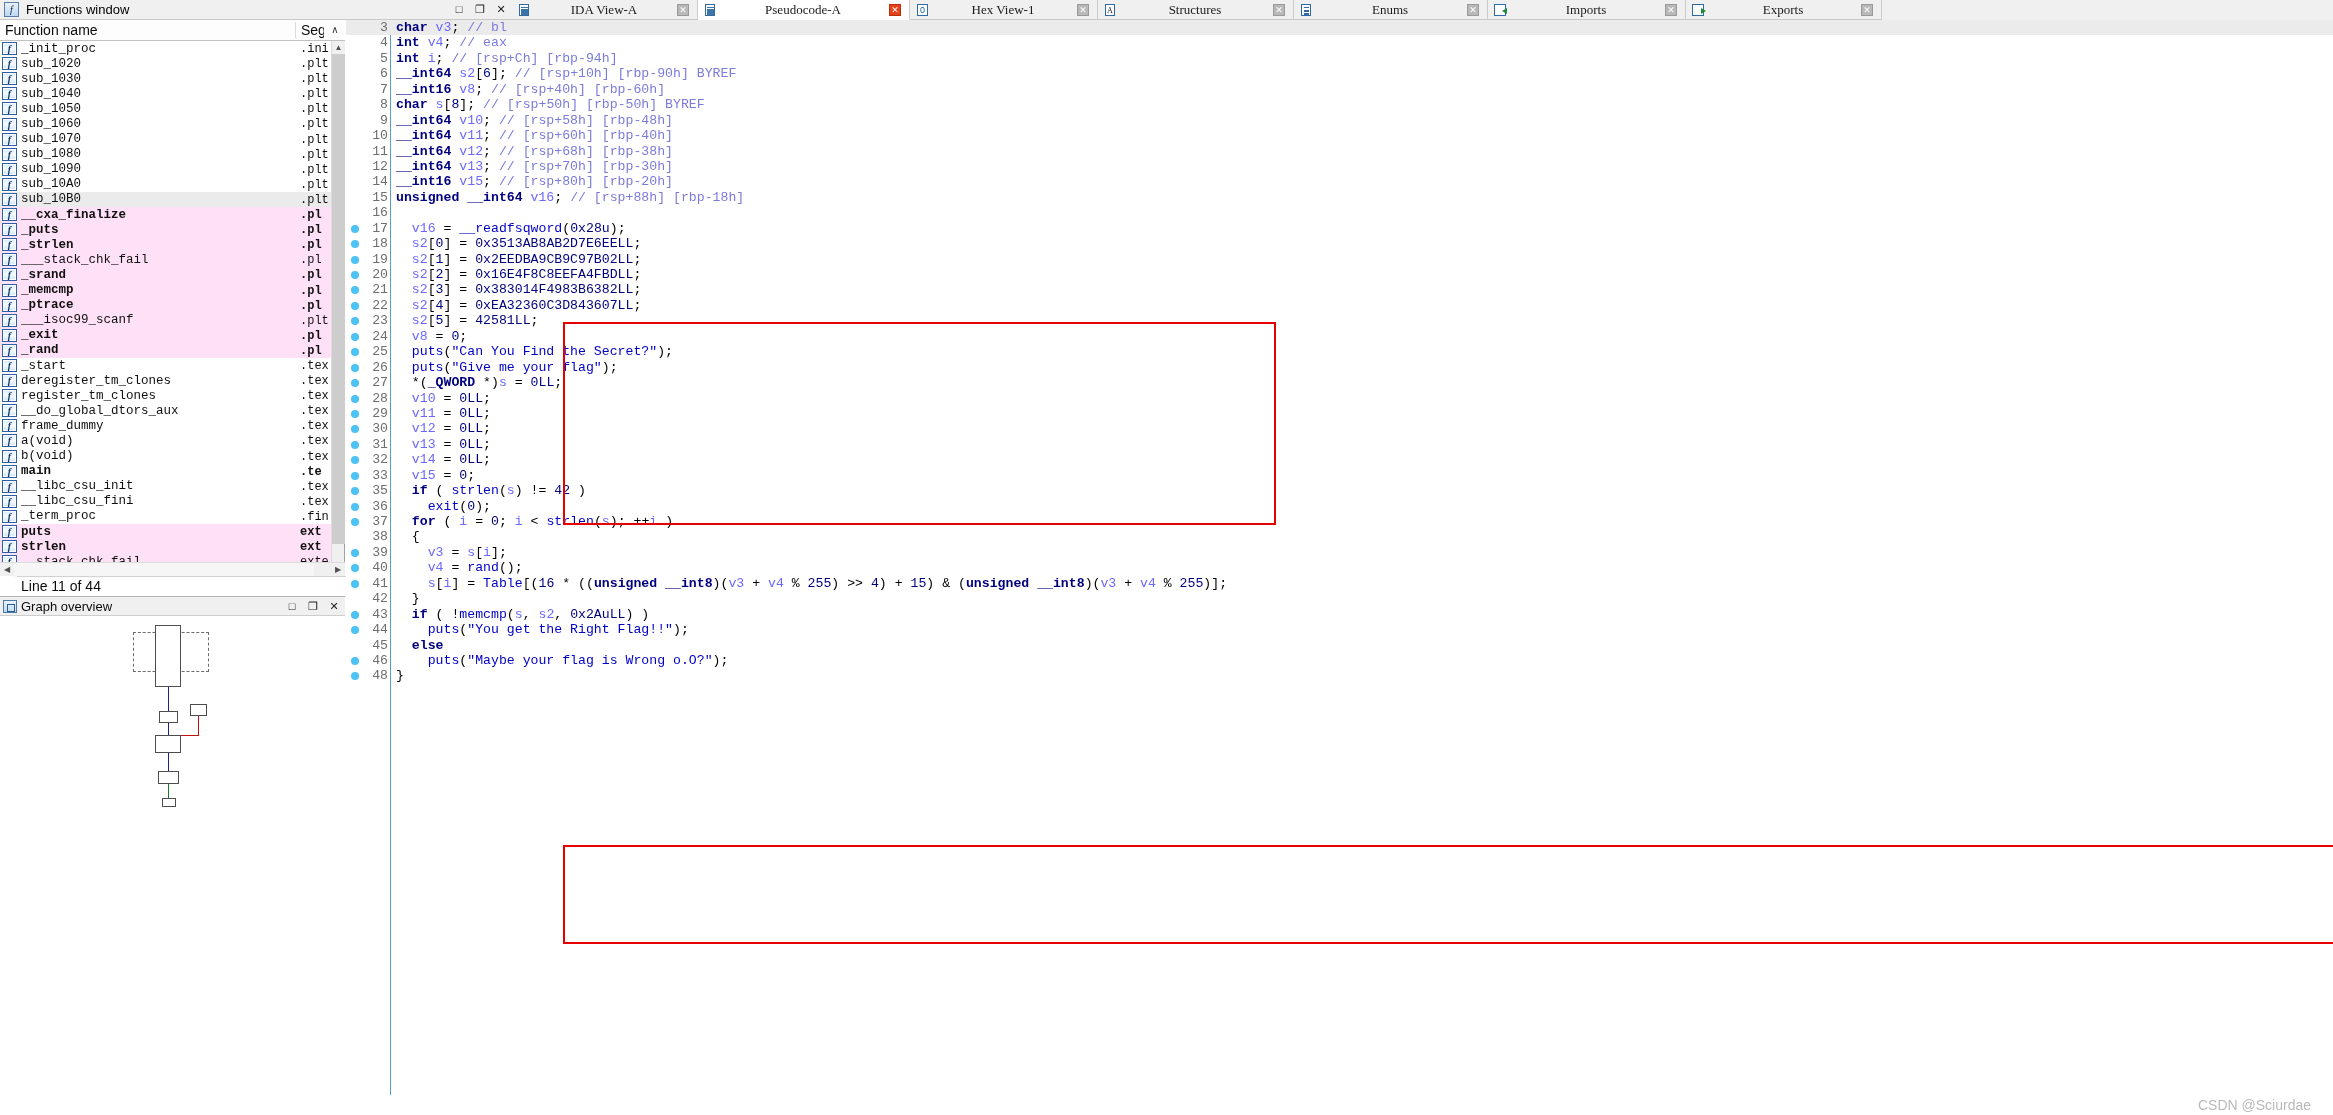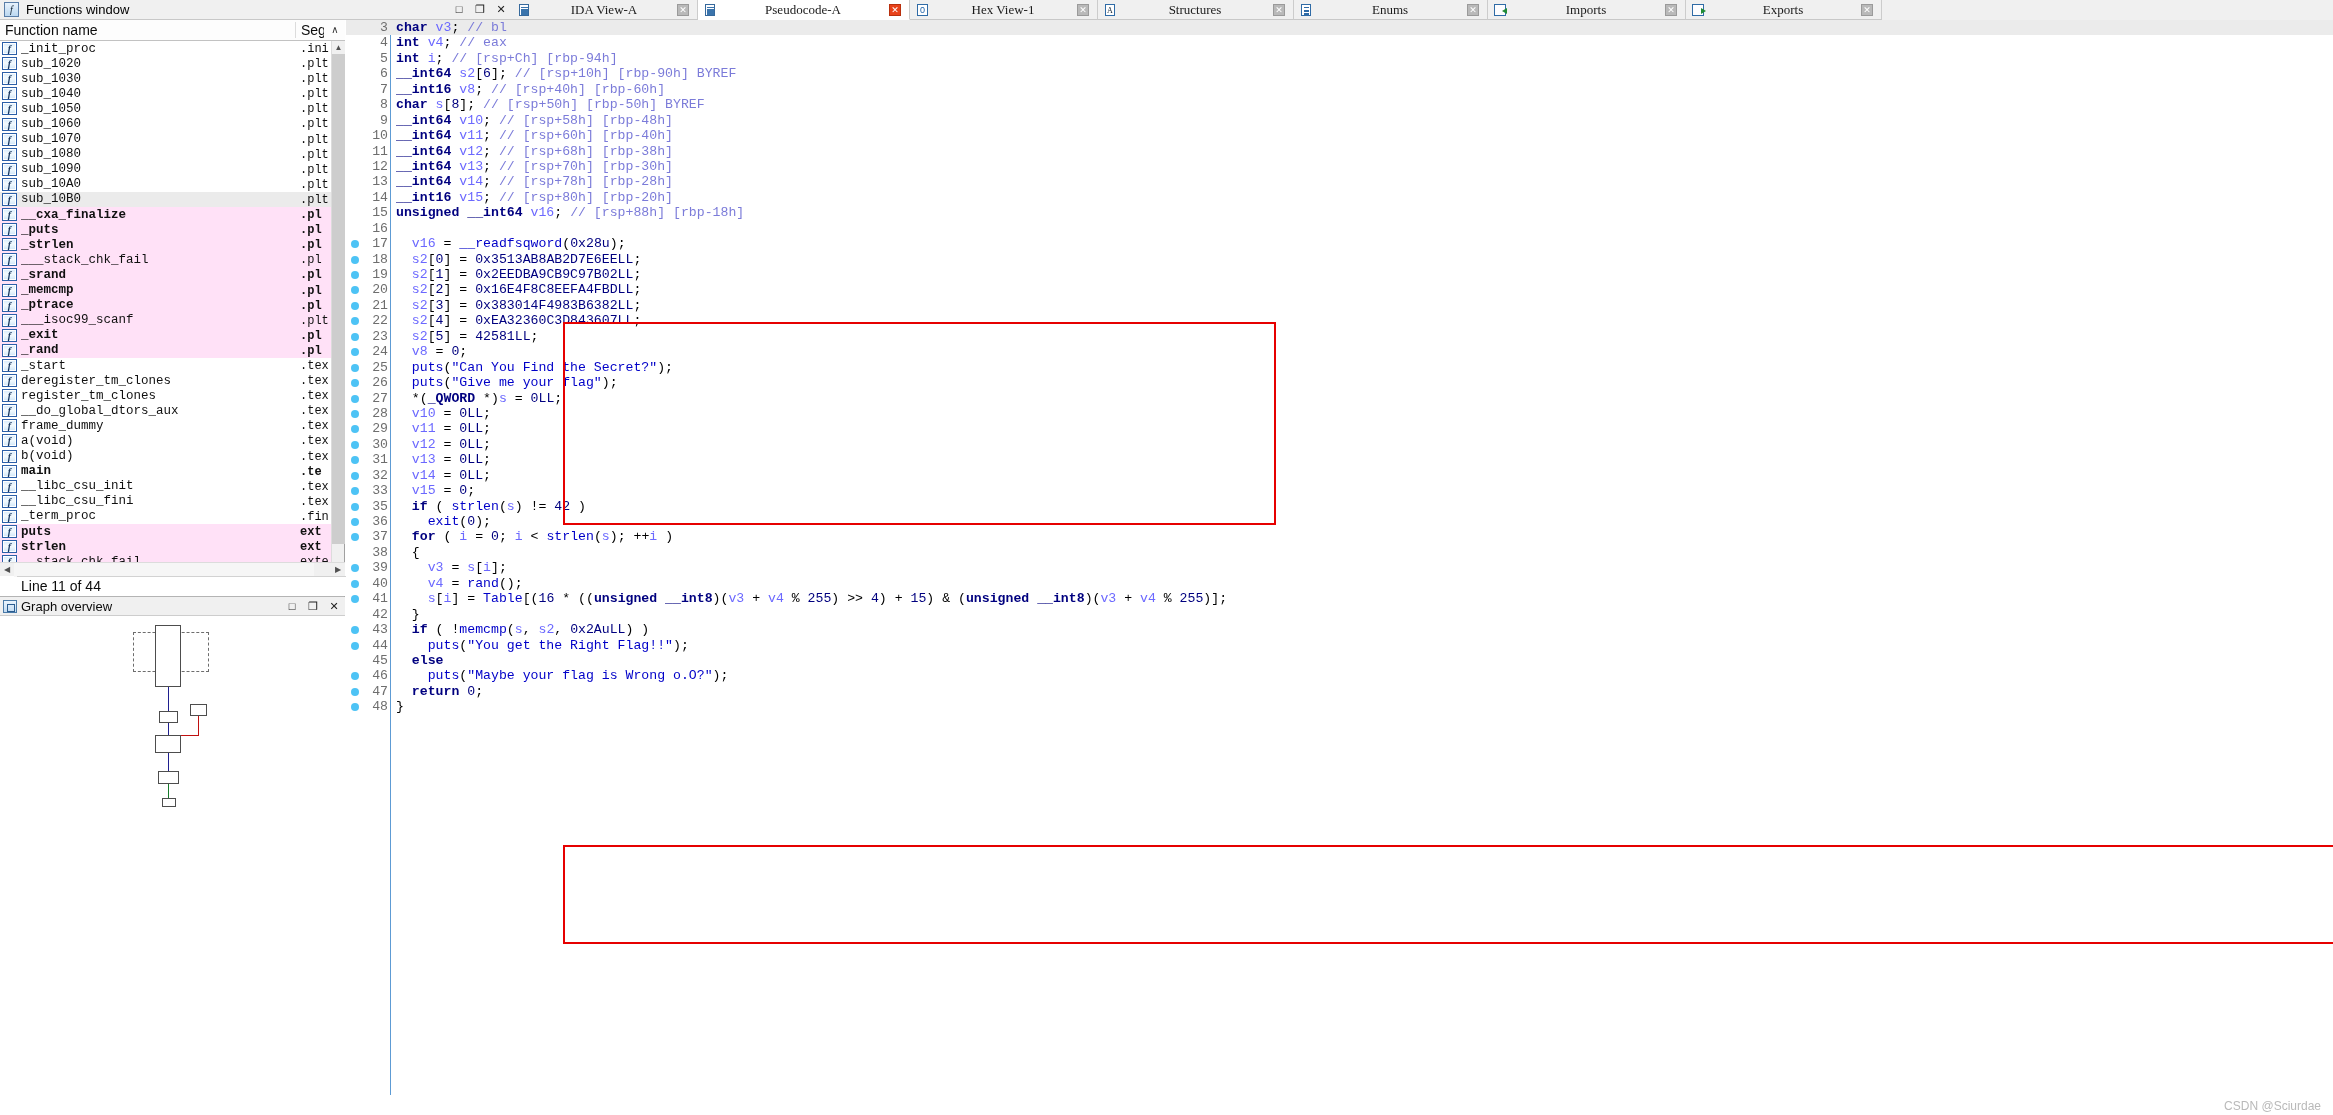--- a/index.html
+++ b/index.html
@@ -315,22 +315,22 @@
     position: absolute; left: 42px; top: 1px;
     font-family: "Liberation Mono", monospace;
     font-size: 13px; color: #111; line-height: 18px;
   }
   #cstatus .vline {
     position: absolute; left: 211px; top: 0; width: 1px; height: 20px; background: #cfcfcf;
   }
 
   
   #watermark {
-    position: absolute; right: 12px; bottom: 2px;
-    font-size: 12px; color: #b9b9b9;
+    position: absolute; right: 22px; bottom: 2px;
+    font-size: 14px; color: #b9b9b9;
     font-family: "Liberation Sans", sans-serif;
   }
 </style>
 </head>
 <body>
 
 <div id="tabbar">
   <div class="tabgroup-left">
     <span class="fw-icon">f</span>
     <span class="fw-title">Functions window</span>
@@ -634,21 +634,20 @@
         <div class="cline hl"><span class="gut">3</span><span class="code"><span class="kw">char </span><span class="lv">v3</span><span class="pn">; </span><span class="cmt">// bl</span></span></div>
         <div class="cline"><span class="gut">4</span><span class="code"><span class="kw">int </span><span class="lv">v4</span><span class="pn">; </span><span class="cmt">// eax</span></span></div>
         <div class="cline"><span class="gut">5</span><span class="code"><span class="kw">int </span><span class="lv">i</span><span class="pn">; </span><span class="cmt">// [rsp+Ch] [rbp-94h]</span></span></div>
         <div class="cline"><span class="gut">6</span><span class="code"><span class="kw">__int64 </span><span class="lv">s2</span><span class="pn">[</span><span class="num">6</span><span class="pn">]; </span><span class="cmt">// [rsp+10h] [rbp-90h] BYREF</span></span></div>
         <div class="cline"><span class="gut">7</span><span class="code"><span class="kw">__int16 </span><span class="lv">v8</span><span class="pn">; </span><span class="cmt">// [rsp+40h] [rbp-60h]</span></span></div>
         <div class="cline"><span class="gut">8</span><span class="code"><span class="kw">char </span><span class="lv">s</span><span class="pn">[</span><span class="num">8</span><span class="pn">]; </span><span class="cmt">// [rsp+50h] [rbp-50h] BYREF</span></span></div>
         <div class="cline"><span class="gut">9</span><span class="code"><span class="kw">__int64 </span><span class="lv">v10</span><span class="pn">; </span><span class="cmt">// [rsp+58h] [rbp-48h]</span></span></div>
         <div class="cline"><span class="gut">10</span><span class="code"><span class="kw">__int64 </span><span class="lv">v11</span><span class="pn">; </span><span class="cmt">// [rsp+60h] [rbp-40h]</span></span></div>
         <div class="cline"><span class="gut">11</span><span class="code"><span class="kw">__int64 </span><span class="lv">v12</span><span class="pn">; </span><span class="cmt">// [rsp+68h] [rbp-38h]</span></span></div>
         <div class="cline"><span class="gut">12</span><span class="code"><span class="kw">__int64 </span><span class="lv">v13</span><span class="pn">; </span><span class="cmt">// [rsp+70h] [rbp-30h]</span></span></div>
-        <div class="cline"><span class="gut">13</span><span class="code"><span class="kw">__int64 </span><span class="lv">v14</span><span class="pn">; </span><span class="cmt">// [rsp+78h] [rbp-28h]</span></span></div>
         <div class="cline"><span class="gut">14</span><span class="code"><span class="kw">__int16 </span><span class="lv">v15</span><span class="pn">; </span><span class="cmt">// [rsp+80h] [rbp-20h]</span></span></div>
         <div class="cline"><span class="gut">15</span><span class="code"><span class="kw">unsigned __int64 </span><span class="lv">v16</span><span class="pn">; </span><span class="cmt">// [rsp+88h] [rbp-18h]</span></span></div>
         <div class="cline"><span class="gut">16</span><span class="code"></span></div>
         <div class="cline"><span class="dot"></span><span class="gut">17</span><span class="code"><span class="pn">  </span><span class="lv">v16</span><span class="pn"> = </span><span class="fn">__readfsqword</span><span class="pn">(</span><span class="num">0x28u</span><span class="pn">);</span></span></div>
         <div class="cline"><span class="dot"></span><span class="gut">18</span><span class="code"><span class="pn">  </span><span class="lv">s2</span><span class="pn">[</span><span class="num">0</span><span class="pn">] = </span><span class="num">0x3513AB8AB2D7E6EELL</span><span class="pn">;</span></span></div>
         <div class="cline"><span class="dot"></span><span class="gut">19</span><span class="code"><span class="pn">  </span><span class="lv">s2</span><span class="pn">[</span><span class="num">1</span><span class="pn">] = </span><span class="num">0x2EEDBA9CB9C97B02LL</span><span class="pn">;</span></span></div>
         <div class="cline"><span class="dot"></span><span class="gut">20</span><span class="code"><span class="pn">  </span><span class="lv">s2</span><span class="pn">[</span><span class="num">2</span><span class="pn">] = </span><span class="num">0x16E4F8C8EEFA4FBDLL</span><span class="pn">;</span></span></div>
         <div class="cline"><span class="dot"></span><span class="gut">21</span><span class="code"><span class="pn">  </span><span class="lv">s2</span><span class="pn">[</span><span class="num">3</span><span class="pn">] = </span><span class="num">0x383014F4983B6382LL</span><span class="pn">;</span></span></div>
         <div class="cline"><span class="dot"></span><span class="gut">22</span><span class="code"><span class="pn">  </span><span class="lv">s2</span><span class="pn">[</span><span class="num">4</span><span class="pn">] = </span><span class="num">0xEA32360C3D843607LL</span><span class="pn">;</span></span></div>
         <div class="cline"><span class="dot"></span><span class="gut">23</span><span class="code"><span class="pn">  </span><span class="lv">s2</span><span class="pn">[</span><span class="num">5</span><span class="pn">] = </span><span class="num">42581LL</span><span class="pn">;</span></span></div>
@@ -667,21 +666,20 @@
         <div class="cline"><span class="dot"></span><span class="gut">37</span><span class="code"><span class="pn">  </span><span class="kw">for</span><span class="pn"> ( </span><span class="lv">i</span><span class="pn"> = </span><span class="num">0</span><span class="pn">; </span><span class="lv">i</span><span class="pn"> &lt; </span><span class="fn">strlen</span><span class="pn">(</span><span class="lv">s</span><span class="pn">); ++</span><span class="lv">i</span><span class="pn"> )</span></span></div>
         <div class="cline"><span class="gut">38</span><span class="code"><span class="pn">  {</span></span></div>
         <div class="cline"><span class="dot"></span><span class="gut">39</span><span class="code"><span class="pn">    </span><span class="lv">v3</span><span class="pn"> = </span><span class="lv">s</span><span class="pn">[</span><span class="lv">i</span><span class="pn">];</span></span></div>
         <div class="cline"><span class="dot"></span><span class="gut">40</span><span class="code"><span class="pn">    </span><span class="lv">v4</span><span class="pn"> = </span><span class="fn">rand</span><span class="pn">();</span></span></div>
         <div class="cline"><span class="dot"></span><span class="gut">41</span><span class="code"><span class="pn">    </span><span class="lv">s</span><span class="pn">[</span><span class="lv">i</span><span class="pn">] = </span><span class="glb">Table</span><span class="pn">[(</span><span class="num">16</span><span class="pn"> * ((</span><span class="kw">unsigned __int8</span><span class="pn">)(</span><span class="lv">v3</span><span class="pn"> + </span><span class="lv">v4</span><span class="pn"> % </span><span class="num">255</span><span class="pn">) &gt;&gt; </span><span class="num">4</span><span class="pn">) + </span><span class="num">15</span><span class="pn">) &amp; (</span><span class="kw">unsigned __int8</span><span class="pn">)(</span><span class="lv">v3</span><span class="pn"> + </span><span class="lv">v4</span><span class="pn"> % </span><span class="num">255</span><span class="pn">)];</span></span></div>
         <div class="cline"><span class="gut">42</span><span class="code"><span class="pn">  }</span></span></div>
         <div class="cline"><span class="dot"></span><span class="gut">43</span><span class="code"><span class="pn">  </span><span class="kw">if</span><span class="pn"> ( !</span><span class="fn">memcmp</span><span class="pn">(</span><span class="lv">s</span><span class="pn">, </span><span class="lv">s2</span><span class="pn">, </span><span class="num">0x2AuLL</span><span class="pn">) )</span></span></div>
         <div class="cline"><span class="dot"></span><span class="gut">44</span><span class="code"><span class="pn">    </span><span class="fn">puts</span><span class="pn">(</span><span class="str">"You get the Right Flag!!"</span><span class="pn">);</span></span></div>
         <div class="cline"><span class="gut">45</span><span class="code"><span class="pn">  </span><span class="kw">else</span></span></div>
         <div class="cline"><span class="dot"></span><span class="gut">46</span><span class="code"><span class="pn">    </span><span class="fn">puts</span><span class="pn">(</span><span class="str">"Maybe your flag is Wrong o.O?"</span><span class="pn">);</span></span></div>
-        <div class="cline"><span class="dot"></span><span class="gut">47</span><span class="code"><span class="pn">  </span><span class="kw">return</span><span class="pn"> </span><span class="num">0</span><span class="pn">;</span></span></div>
         <div class="cline"><span class="dot"></span><span class="gut">48</span><span class="code"><span class="pn">}</span></span></div>
       </div>
     <div id="annots">
         <div class="annot" style="left: 217px; top: 302px; width: 713px; height: 203px; border-color: rgb(230, 0, 0);"></div>
         <div class="annot" style="left: 217px; top: 825px; width: 2172px; height: 99px; border-color: rgb(230, 0, 0);"></div>
       </div>
   </div>
 </div>
 
 <div id="watermark">CSDN @Sciurdae</div>

